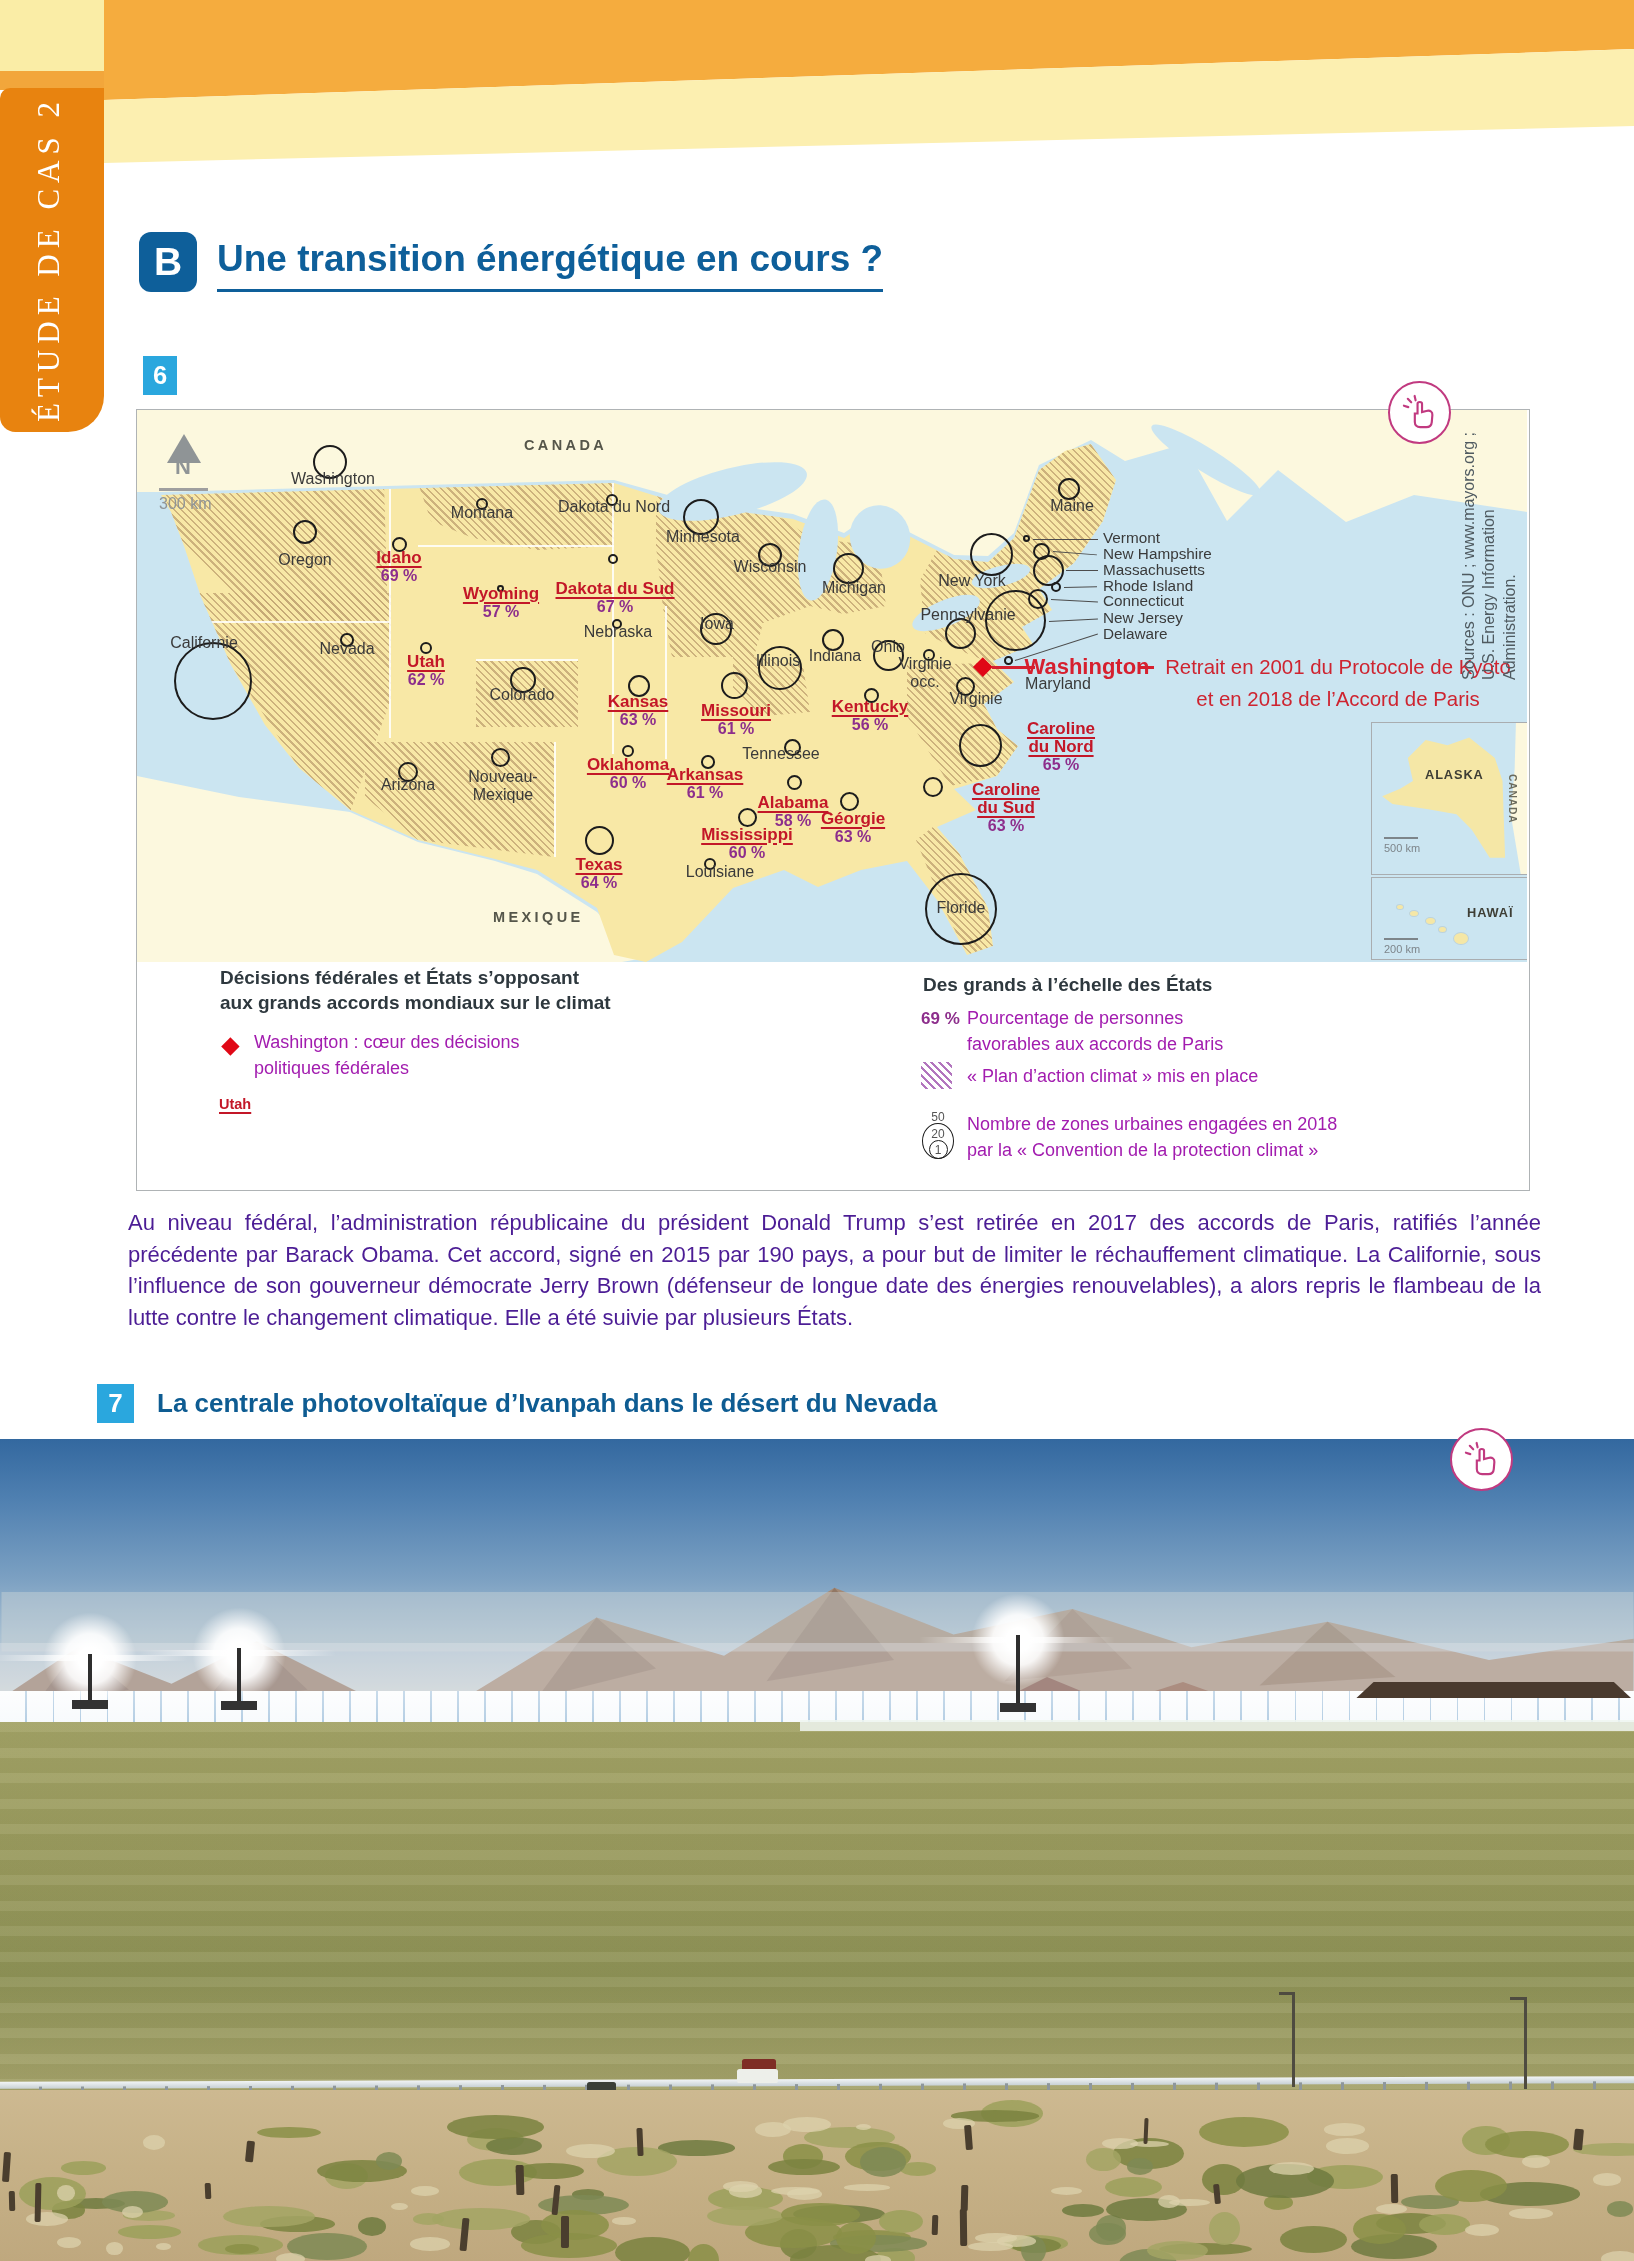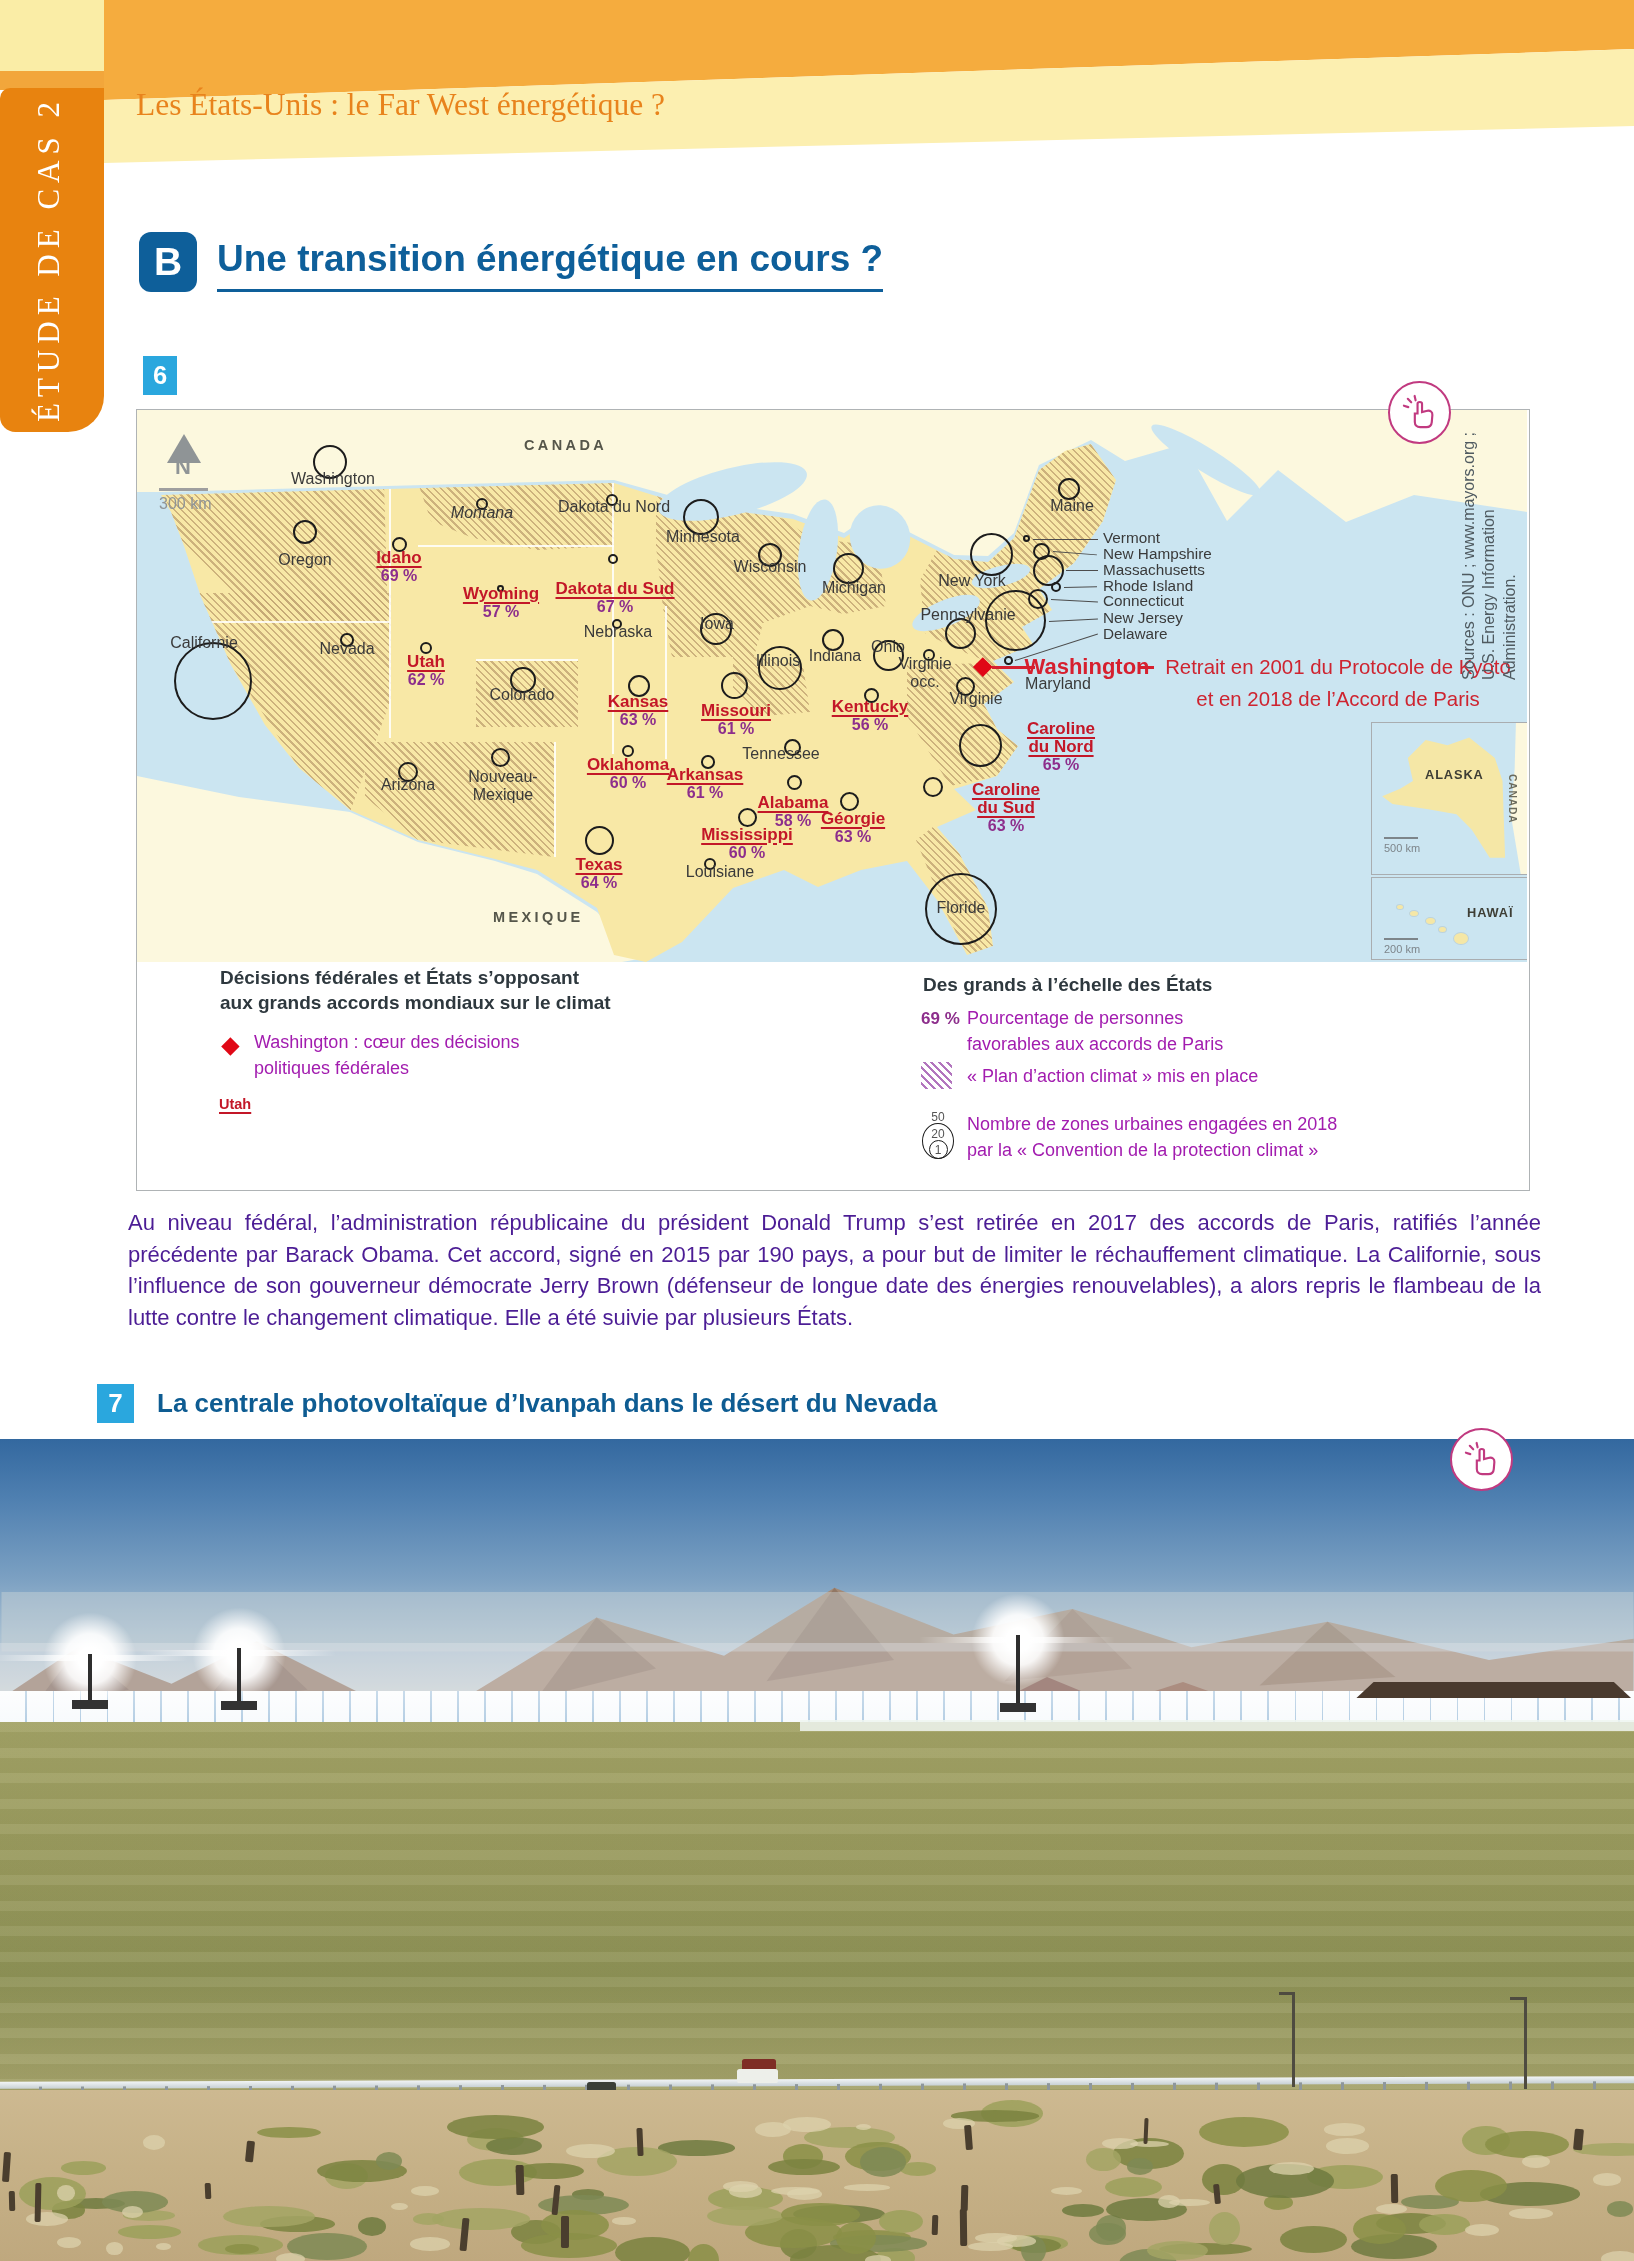--- a/index.html
+++ b/index.html
@@ -131,21 +131,20 @@
 </style>
 </head>
 <body>
 
 <div class="page">
 
   <div class="abs band-amber"></div>
   <div class="abs band-pale"></div>
   <div class="abs corner-square"></div>
   <div class="abs corner-strip"></div>
-  <div class="abs page-title">Les États-Unis : le Far West énergétique ?</div>
   <div class="abs sidebar"></div>
   <div class="abs sidebar-label">ÉTUDE DE CAS 2</div>
 
   <div class="abs b-box">B</div>
   <div class="abs b-title">Une transition énergétique en cours ?</div>
 
   <div class="abs num-box box6">6</div>
 
   <div class="abs figure">
     <div class="abs map" id="map">
@@ -221,21 +220,21 @@
         <div class="state-label" style="left: 196px; top: 69px;"><span class="sname">Washington</span></div>
         <div class="zone-circle" style="left: 156px; top: 110px; width: 24px; height: 24px;"></div>
         <div class="state-label" style="left: 168px; top: 150px;"><span class="sname">Oregon</span></div>
         <div class="zone-circle" style="left: 37px; top: 232px; width: 78px; height: 78px;"></div>
         <div class="state-label" style="left: 67px; top: 233px;"><span class="sname">Californie</span></div>
         <div class="zone-circle" style="left: 203px; top: 223px; width: 13.6px; height: 13.6px;"></div>
         <div class="state-label" style="left: 210px; top: 239px;"><span class="sname">Nevada</span></div>
         <div class="zone-circle" style="left: 255px; top: 127px; width: 15.3px; height: 15.3px;"></div>
         <div class="state-label skeptic" style="left: 262px; top: 157px;"><span class="sname">Idaho</span><span class="spct">69 %</span></div>
         <div class="zone-circle" style="left: 339px; top: 88px; width: 12px; height: 12px;"></div>
-        <div class="state-label" style="left: 345px; top: 103px; font-style: italic;"><span class="sname">Montana</span></div>
+        <div class="state-label" style="left: 345px; top: 103px;"><span class="sname">Montana</span></div>
         <div class="zone-circle" style="left: 360px; top: 175px; width: 6.8px; height: 6.8px;"></div>
         <div class="state-label skeptic" style="left: 364px; top: 193px;"><span class="sname">Wyoming</span><span class="spct">57 %</span></div>
         <div class="zone-circle" style="left: 283px; top: 232px; width: 12px; height: 12px;"></div>
         <div class="state-label skeptic" style="left: 289px; top: 261px;"><span class="sname">Utah</span><span class="spct">62 %</span></div>
         <div class="zone-circle" style="left: 261px; top: 352px; width: 20.4px; height: 20.4px;"></div>
         <div class="state-label" style="left: 271px; top: 375px;"><span class="sname">Arizona</span></div>
         <div class="zone-circle" style="left: 354px; top: 338px; width: 19px; height: 19px;"></div>
         <div class="state-label" style="left: 366px; top: 376px;"><span class="sname">Nouveau-
 Mexique</span></div>
         <div class="zone-circle" style="left: 373px; top: 257px; width: 25.5px; height: 25.5px;"></div>

